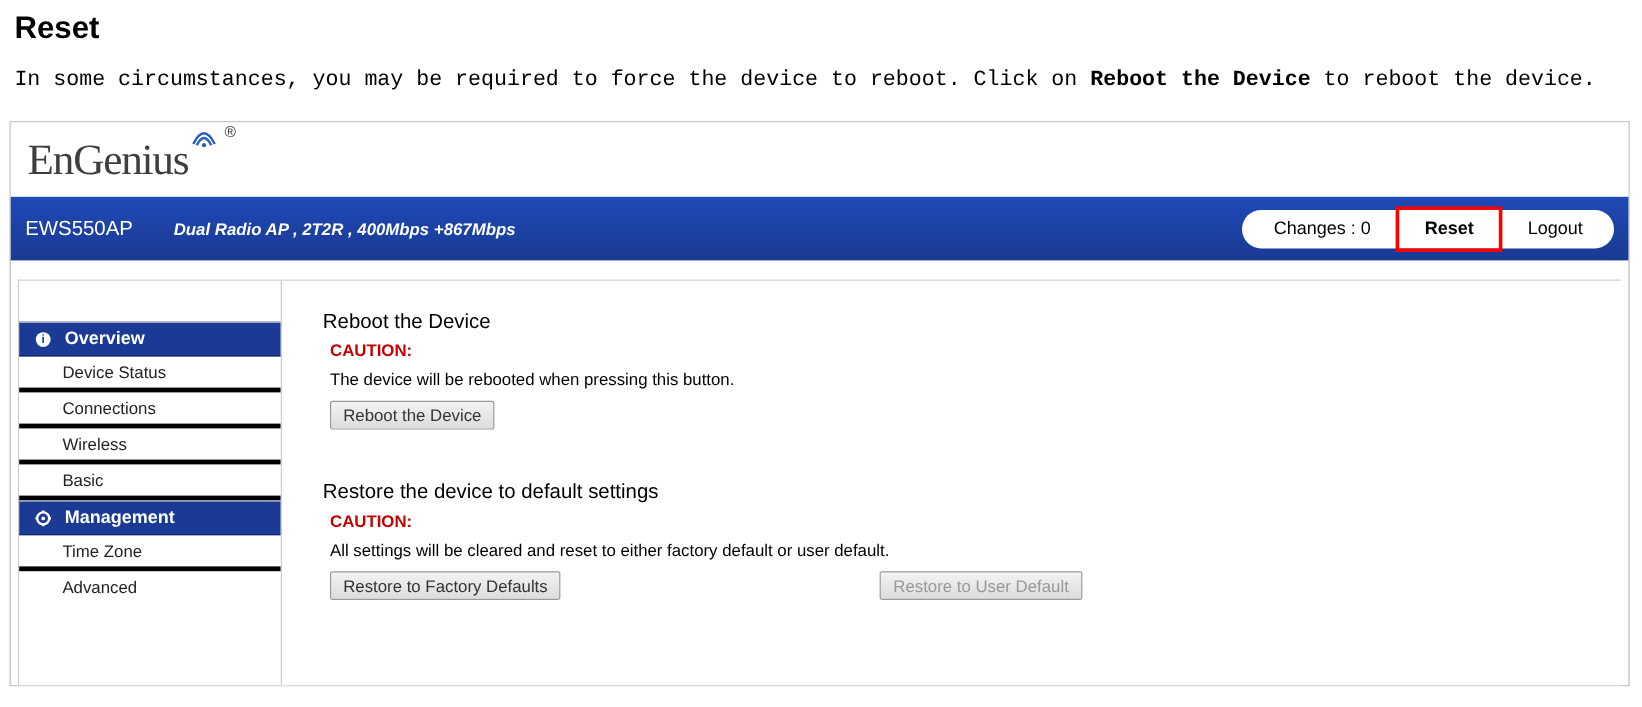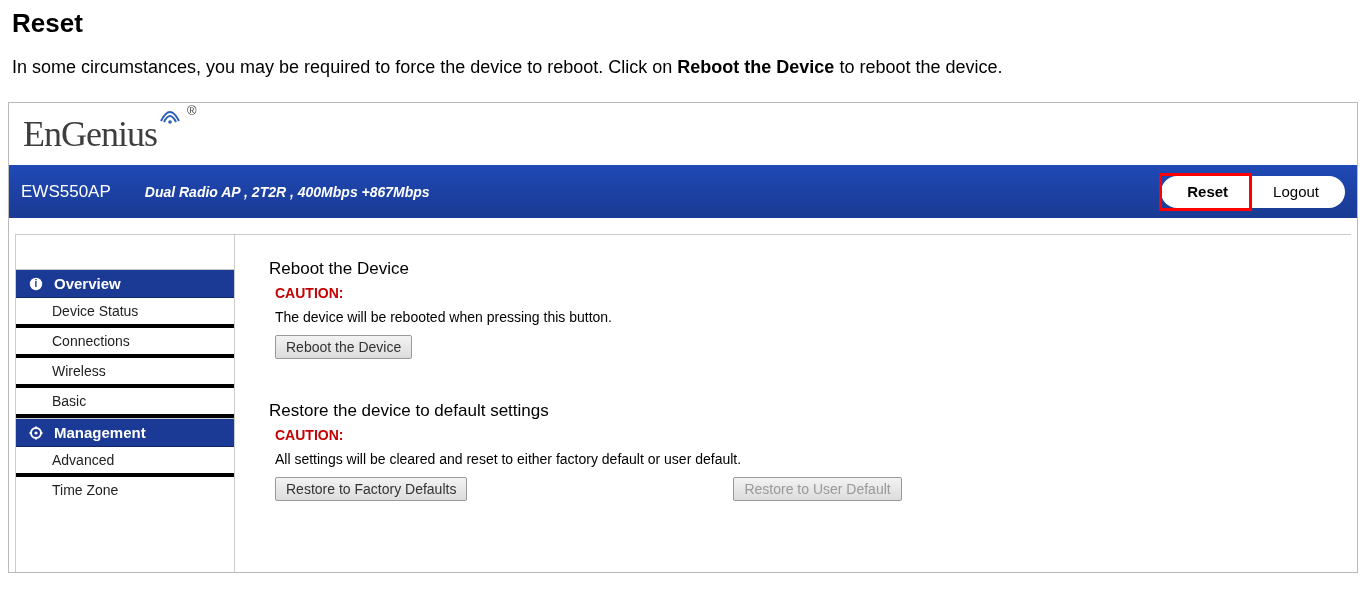--- a/index.html
+++ b/index.html
@@ -14,21 +14,21 @@
     }
     .doc-title {
       font-size: 26px;
       font-weight: 700;
       margin-bottom: 18px;
       font-family: "Arial Narrow", Arial, sans-serif;
     }
     .doc-desc {
       font-size: 18px;
       margin-bottom: 12px;
-      font-family: Liberation Sans, sans-serif;
+      font-family: Liberation Mono, monospace;
     }
     .doc-desc b { font-weight: 700; }
     
     .shot {
       border: 1px solid #bbb;
       margin: 4px 8px 0 8px;
       width: 1350px;
     }
     
     .logo-row {
@@ -230,20 +230,21 @@
       </span>
       <span class="logo-reg">®</span>
     </div>
   </div>
 
   <div class="topbar">
     <span class="model">EWS550AP</span>
     <span class="radio-info">Dual Radio AP , 2T2R , 400Mbps +867Mbps</span>
     <span class="top-spacer"></span>
     <div class="pill-group">
+      <div class="pill">Changes : 0</div>
       <div class="pill reset">
         <span>Reset</span>
         <span class="reset-highlight"></span>
       </div>
       <div class="pill">Logout</div>
     </div>
   </div>
 
   <div class="main">
     <div class="sidebar">
@@ -269,22 +270,22 @@
               <g stroke="#fff" stroke-width="2">
                 <line x1="7" y1="0.5" x2="7" y2="2.5"></line>
                 <line x1="7" y1="11.5" x2="7" y2="13.5"></line>
                 <line x1="0.5" y1="7" x2="2.5" y2="7"></line>
                 <line x1="11.5" y1="7" x2="13.5" y2="7"></line>
               </g>
             </svg>
         </span>
         <span>Management</span>
       </div>
+      <div class="nav-item">Time Zone</div>
       <div class="nav-item">Advanced</div>
-      <div class="nav-item">Time Zone</div>
     </div>
 
     <div class="content">
       <div class="section-title">Reboot the Device</div>
       <div class="caution-row">
         <span class="caution-label">CAUTION:</span>
         <span>The device will be rebooted when pressing this button.</span>
       </div>
       <button class="btn">Reboot the Device</button>
 

